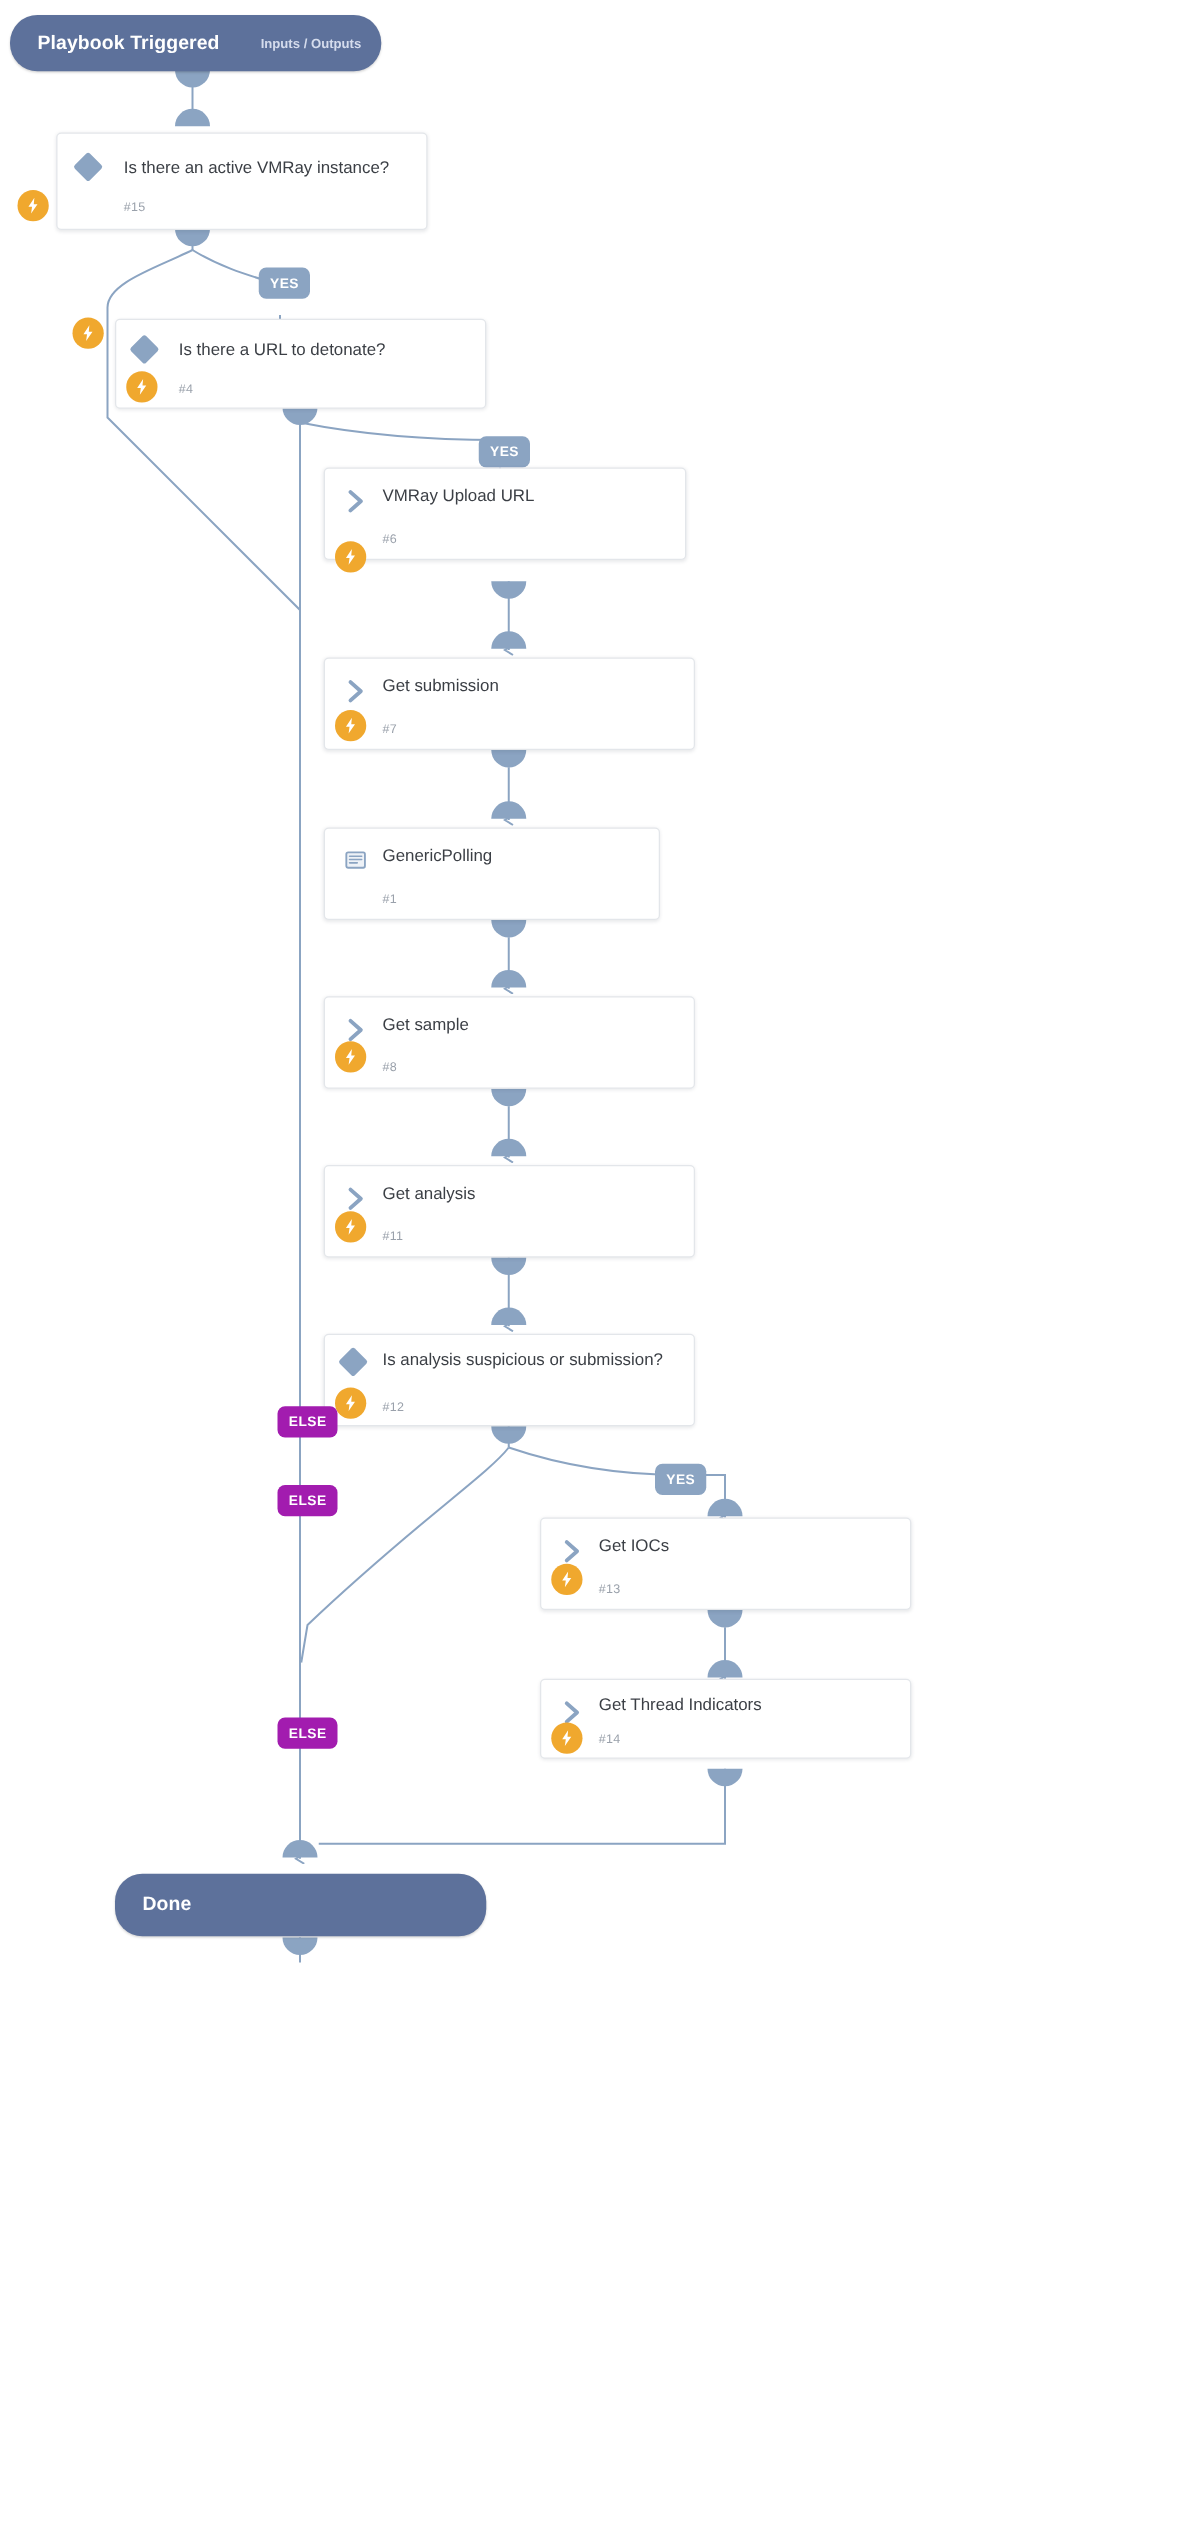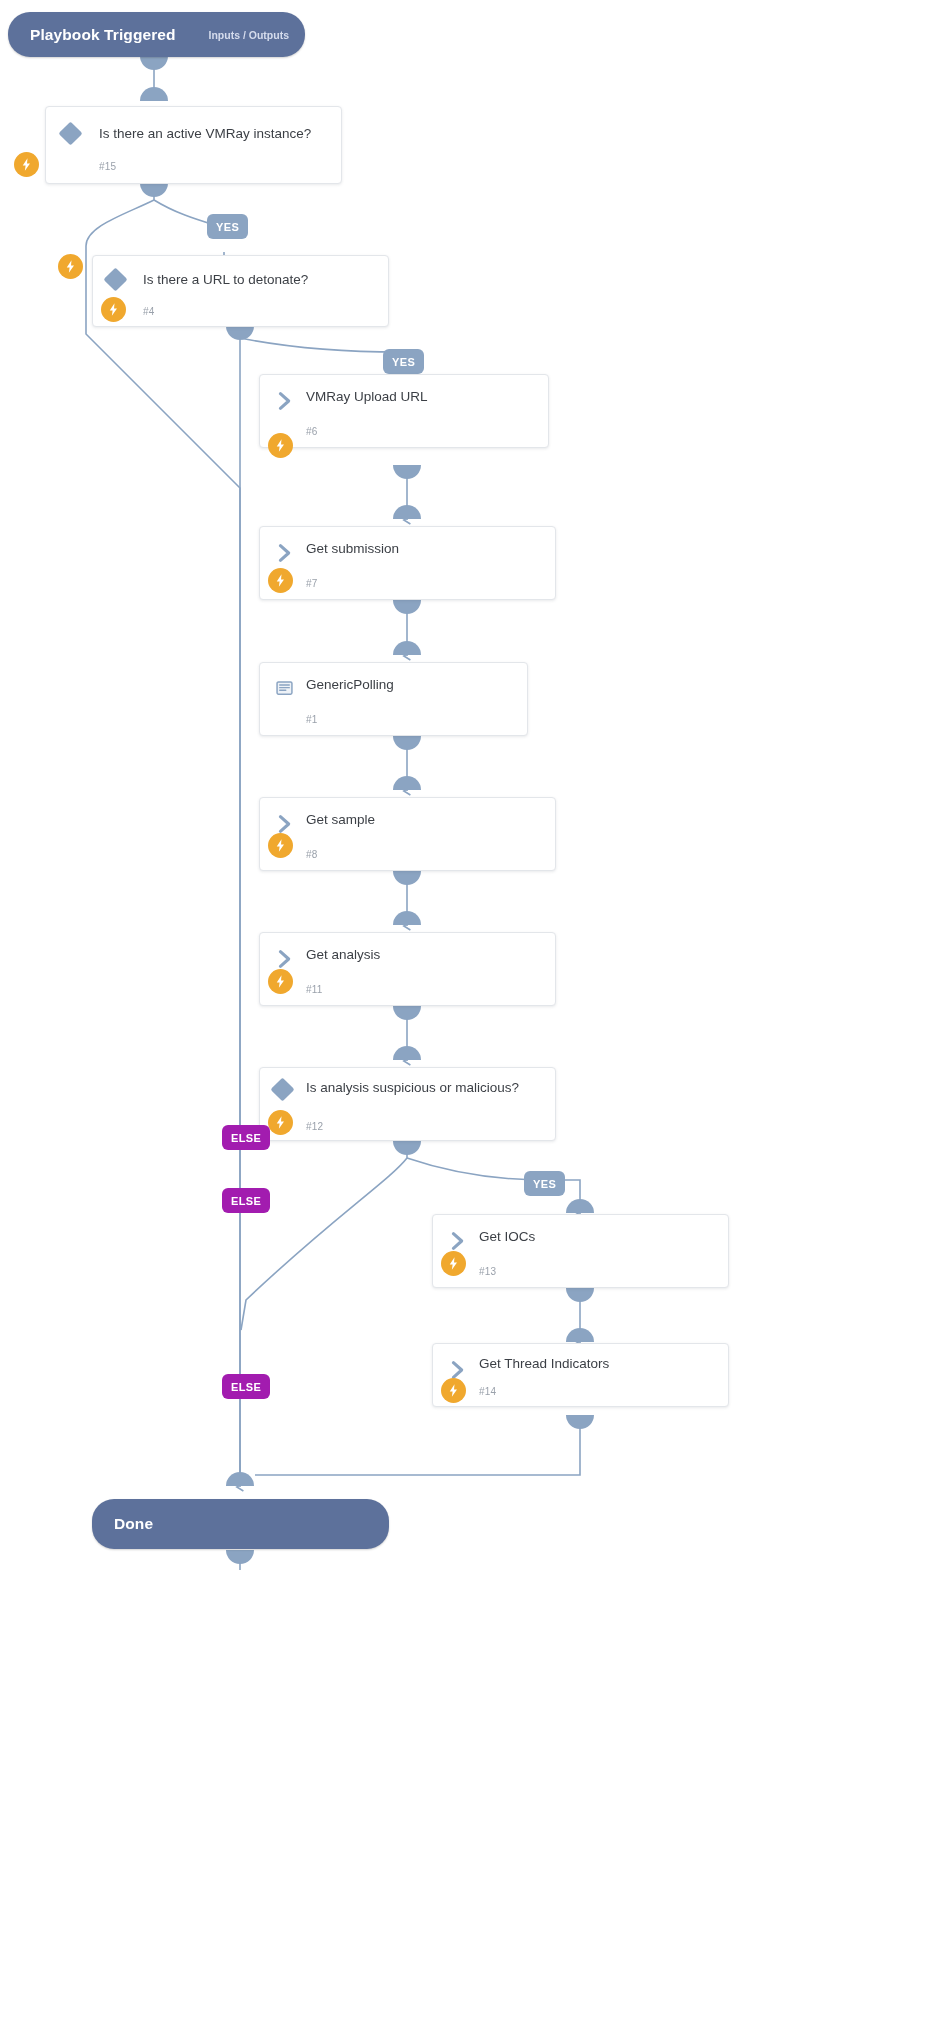--- a/index.html
+++ b/index.html
@@ -356,21 +356,21 @@
     <div class="card-id" style="left:46px; bottom:10px;">#11</div>
   </div>
   <div class="ico-bolt" style="position:absolute; left:268px; top:969px;">
     <svg viewBox="0 0 24 24" width="15" height="15" aria-hidden="true">
       <path d="M13.6 2 L6 13.4 h4.6 L9.4 22 L17.6 10.2 h-4.8 z" fill="#ffffff"></path>
     </svg>
   </div>
 
   <div class="card" style="left:259px; top:1067px; width:297px; height:74px;">
     <span class="ico-diamond" style="left:14px; top:13px;"></span>
-    <div class="card-title" style="left:46px; top:9px;">Is analysis suspicious or malicious?</div>
+    <div class="card-title" style="left:46px; top:9px;">Is analysis suspicious or submission?</div>
     <div class="card-id" style="left:46px; bottom:8px;">#12</div>
   </div>
   <div class="ico-bolt" style="position:absolute; left:268px; top:1110px;">
     <svg viewBox="0 0 24 24" width="15" height="15" aria-hidden="true">
       <path d="M13.6 2 L6 13.4 h4.6 L9.4 22 L17.6 10.2 h-4.8 z" fill="#ffffff"></path>
     </svg>
   </div>
 
   <div class="badge badge-else" style="left:222px; top:1125px;">ELSE</div>
   <div class="badge badge-else" style="left:222px; top:1188px;">ELSE</div>

